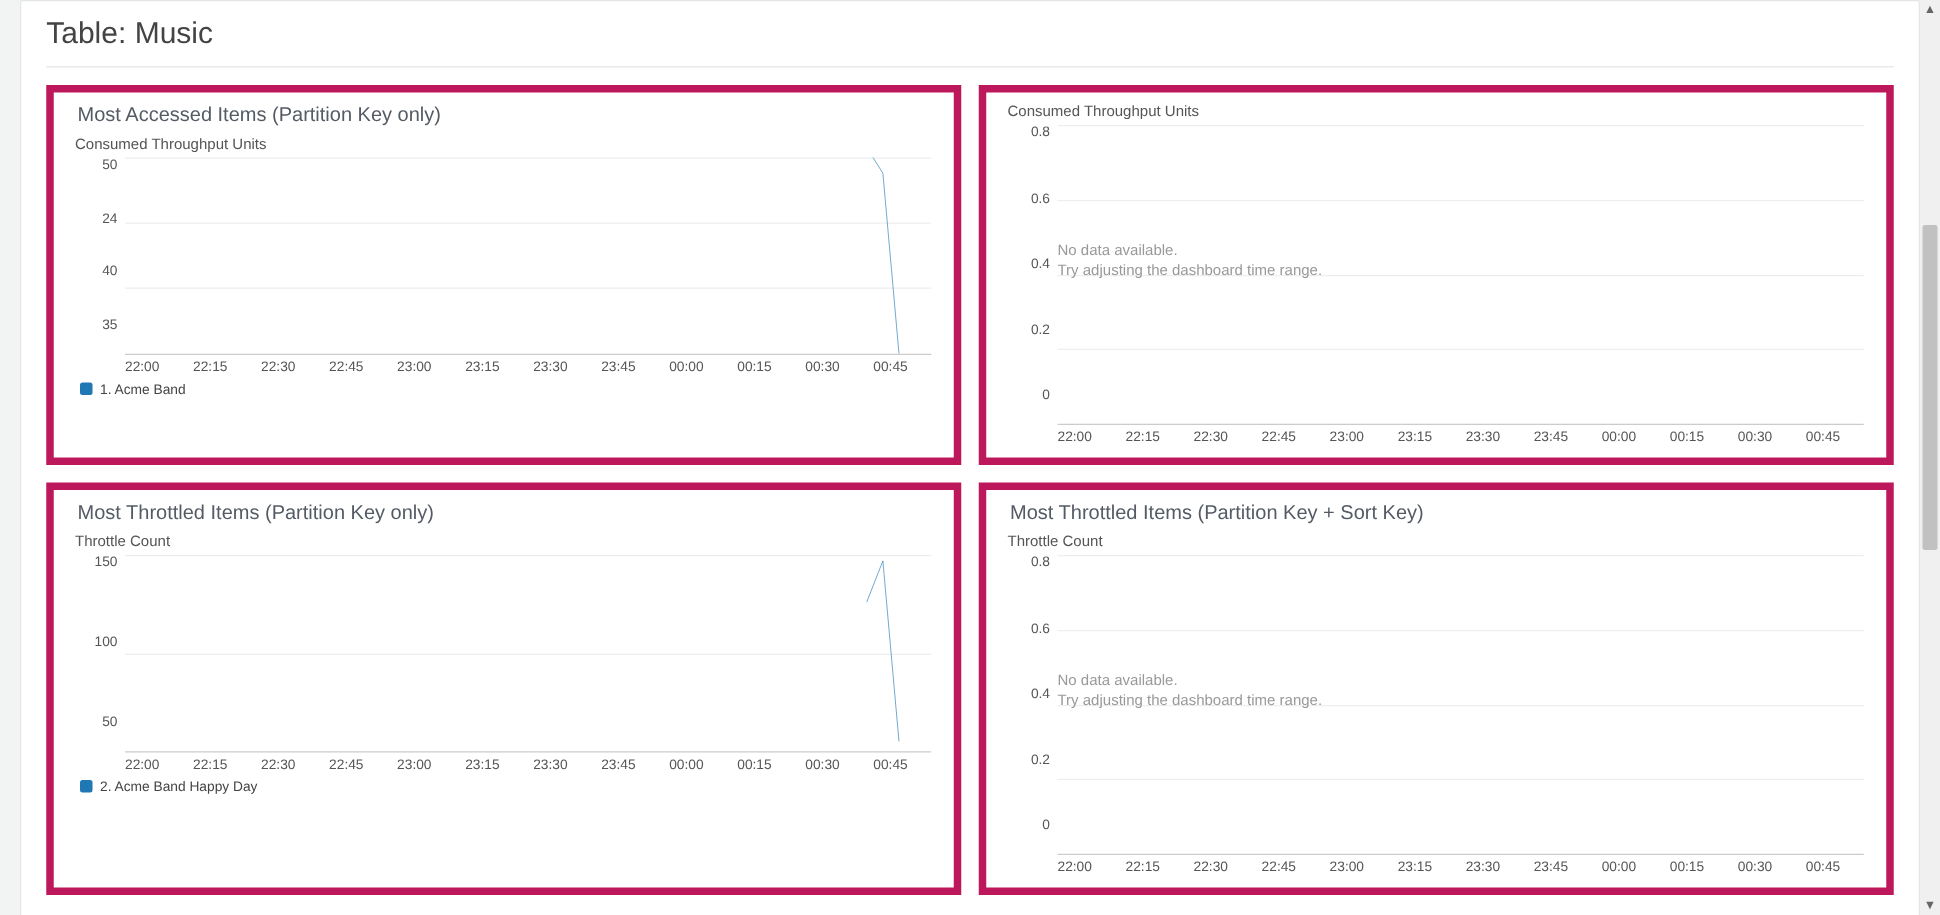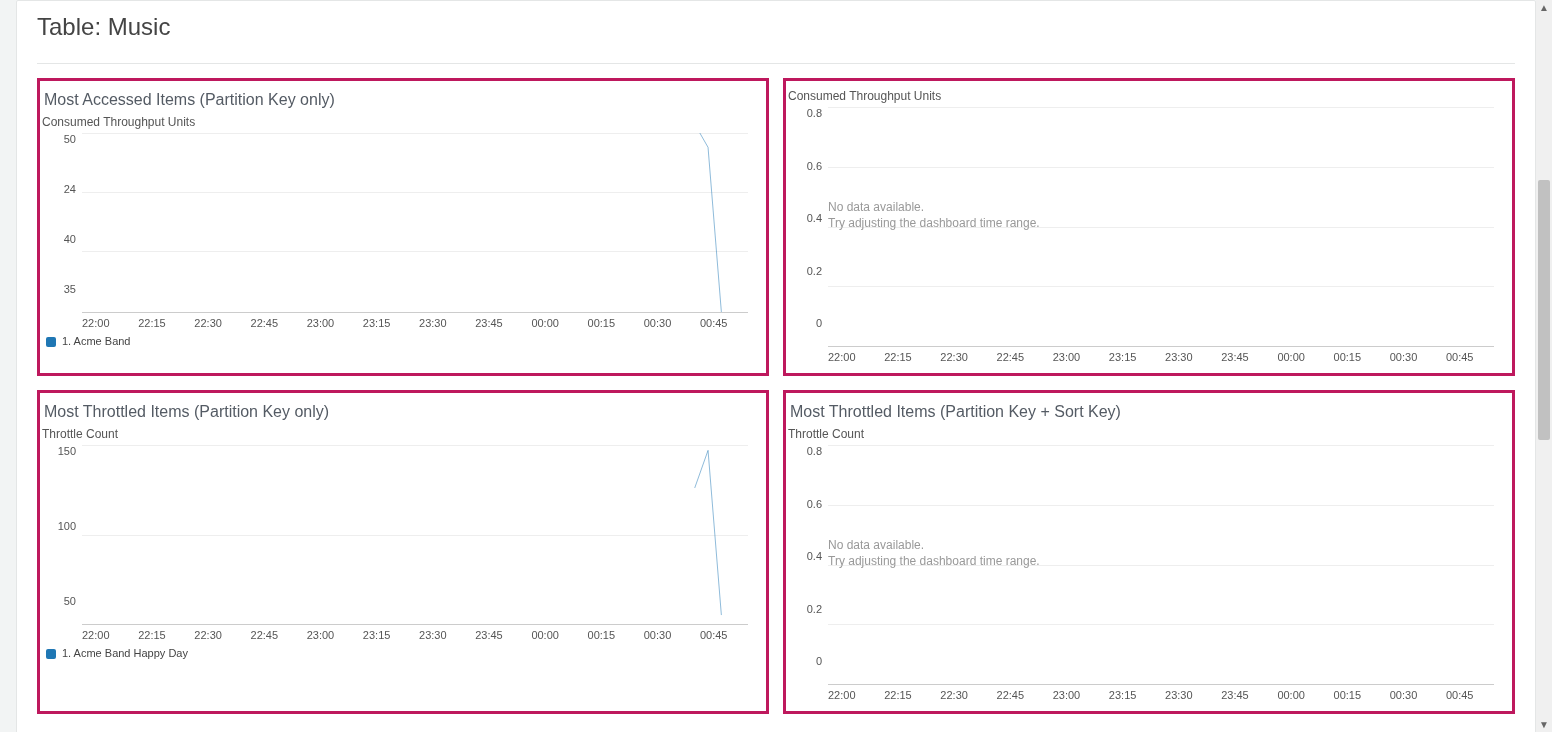--- a/index.html
+++ b/index.html
@@ -17,49 +17,49 @@
     background: #fff;
     border: 1px solid #e4e6e6;
     border-radius: 2px;
     padding: 12px 20px 20px 20px;
   }
   .page-title {
     font-size: 24px;
     font-weight: 400;
     color: #444;
     border-bottom: 1px solid #e4e6e6;
-    padding-bottom: 22px;
+    padding-bottom: 12px;
     margin: 0 0 14px 0;
   }
   .grid {
     display: grid;
     grid-template-columns: 1fr 1fr;
     gap: 14px;
   }
   .card {
-    border: 3px solid #be185d;
+    border: 6px solid #be185d;
     background: #fff;
-    padding: 8px 10px 10px 2px;
+    padding: 8px 10px 10px 17px;
   }
   .card-title {
     font-size: 16px;
     font-weight: 400;
     color: #545b64;
     margin: 2px 0 6px 2px;
   }
   .y-label {
     font-size: 12px;
     color: #555;
     margin-left: 0;
     margin-bottom: 4px;
   }
   .plot-area {
     position: relative;
     display: flex;
-    height: 180px;
+    height: 158px;
     padding-right: 8px;
   }
   .y-ticks {
     display: flex;
     flex-direction: column;
     justify-content: space-between;
     align-items: flex-end;
     width: 40px;
     padding: 0 6px 18px 0;
     font-size: 11px;
@@ -100,21 +100,21 @@
   .x-ticks span {
     flex: 1;
     text-align: left;
   }
   .legend {
     margin-top: 6px;
     margin-left: 4px;
     font-size: 11px;
     color: #444;
     display: flex;
-    align-items: flex-end;
+    align-items: flex-start;
     gap: 6px;
   }
   .legend-swatch {
     width: 10px;
     height: 10px;
     border-radius: 2px;
     background: #1f77b4;
     display: inline-block;
   }
   .scrollbar {
@@ -255,21 +255,21 @@
             <span>23:15</span>
           <span>23:30</span>
             <span>23:45</span>
             <span>00:00</span>
           <span>00:15</span>
             <span>00:30</span>
             <span>00:45</span>
         </div>
         <div class="legend">
           <span class="legend-swatch"></span>
-          <span>1. Acme Band Happy Day</span>
+          <span>2. Acme Band Happy Day</span>
         </div>
       </div>
 
       <div class="card">
         <div class="card-title">Most Throttled Items (Partition Key + Sort Key)</div>
         <div class="y-label">Throttle Count</div>
         <div class="plot-area" style="height:240px">
           <div class="y-ticks">
             <span>0.8</span>
             <span>0.6</span>

